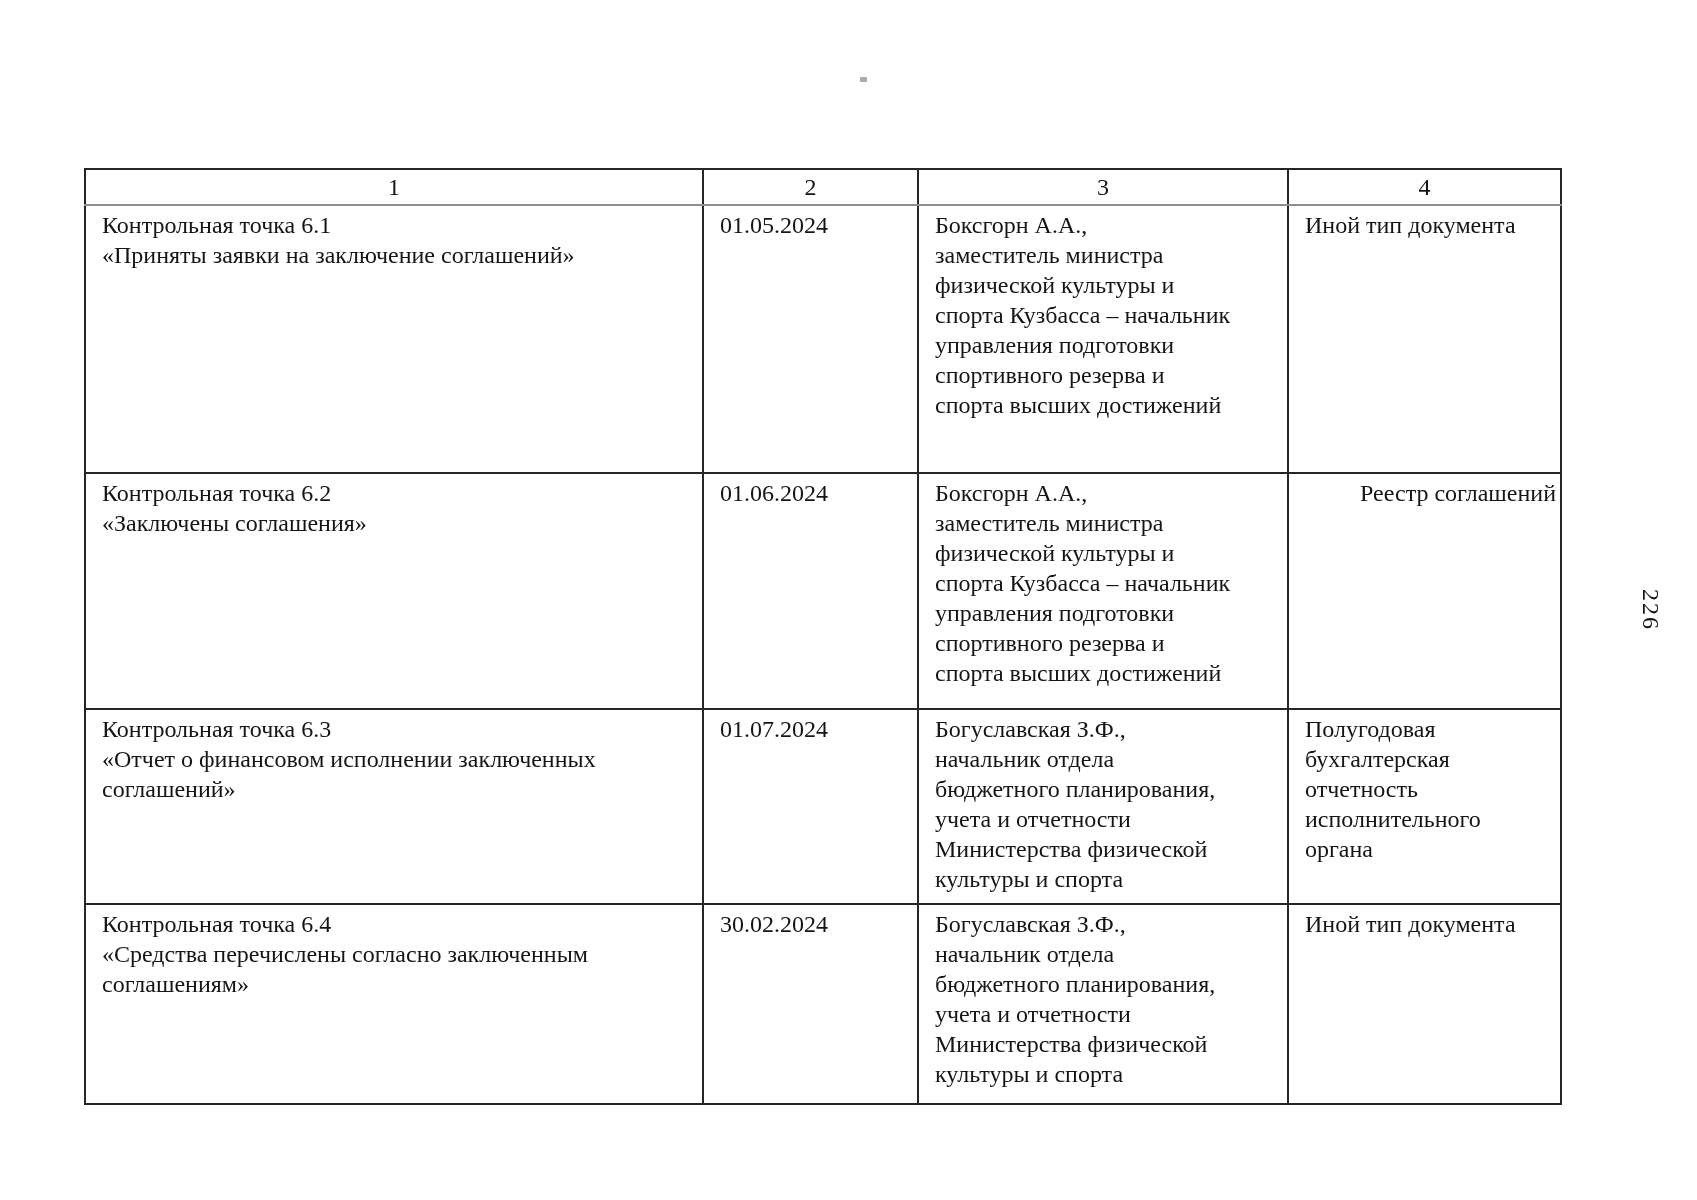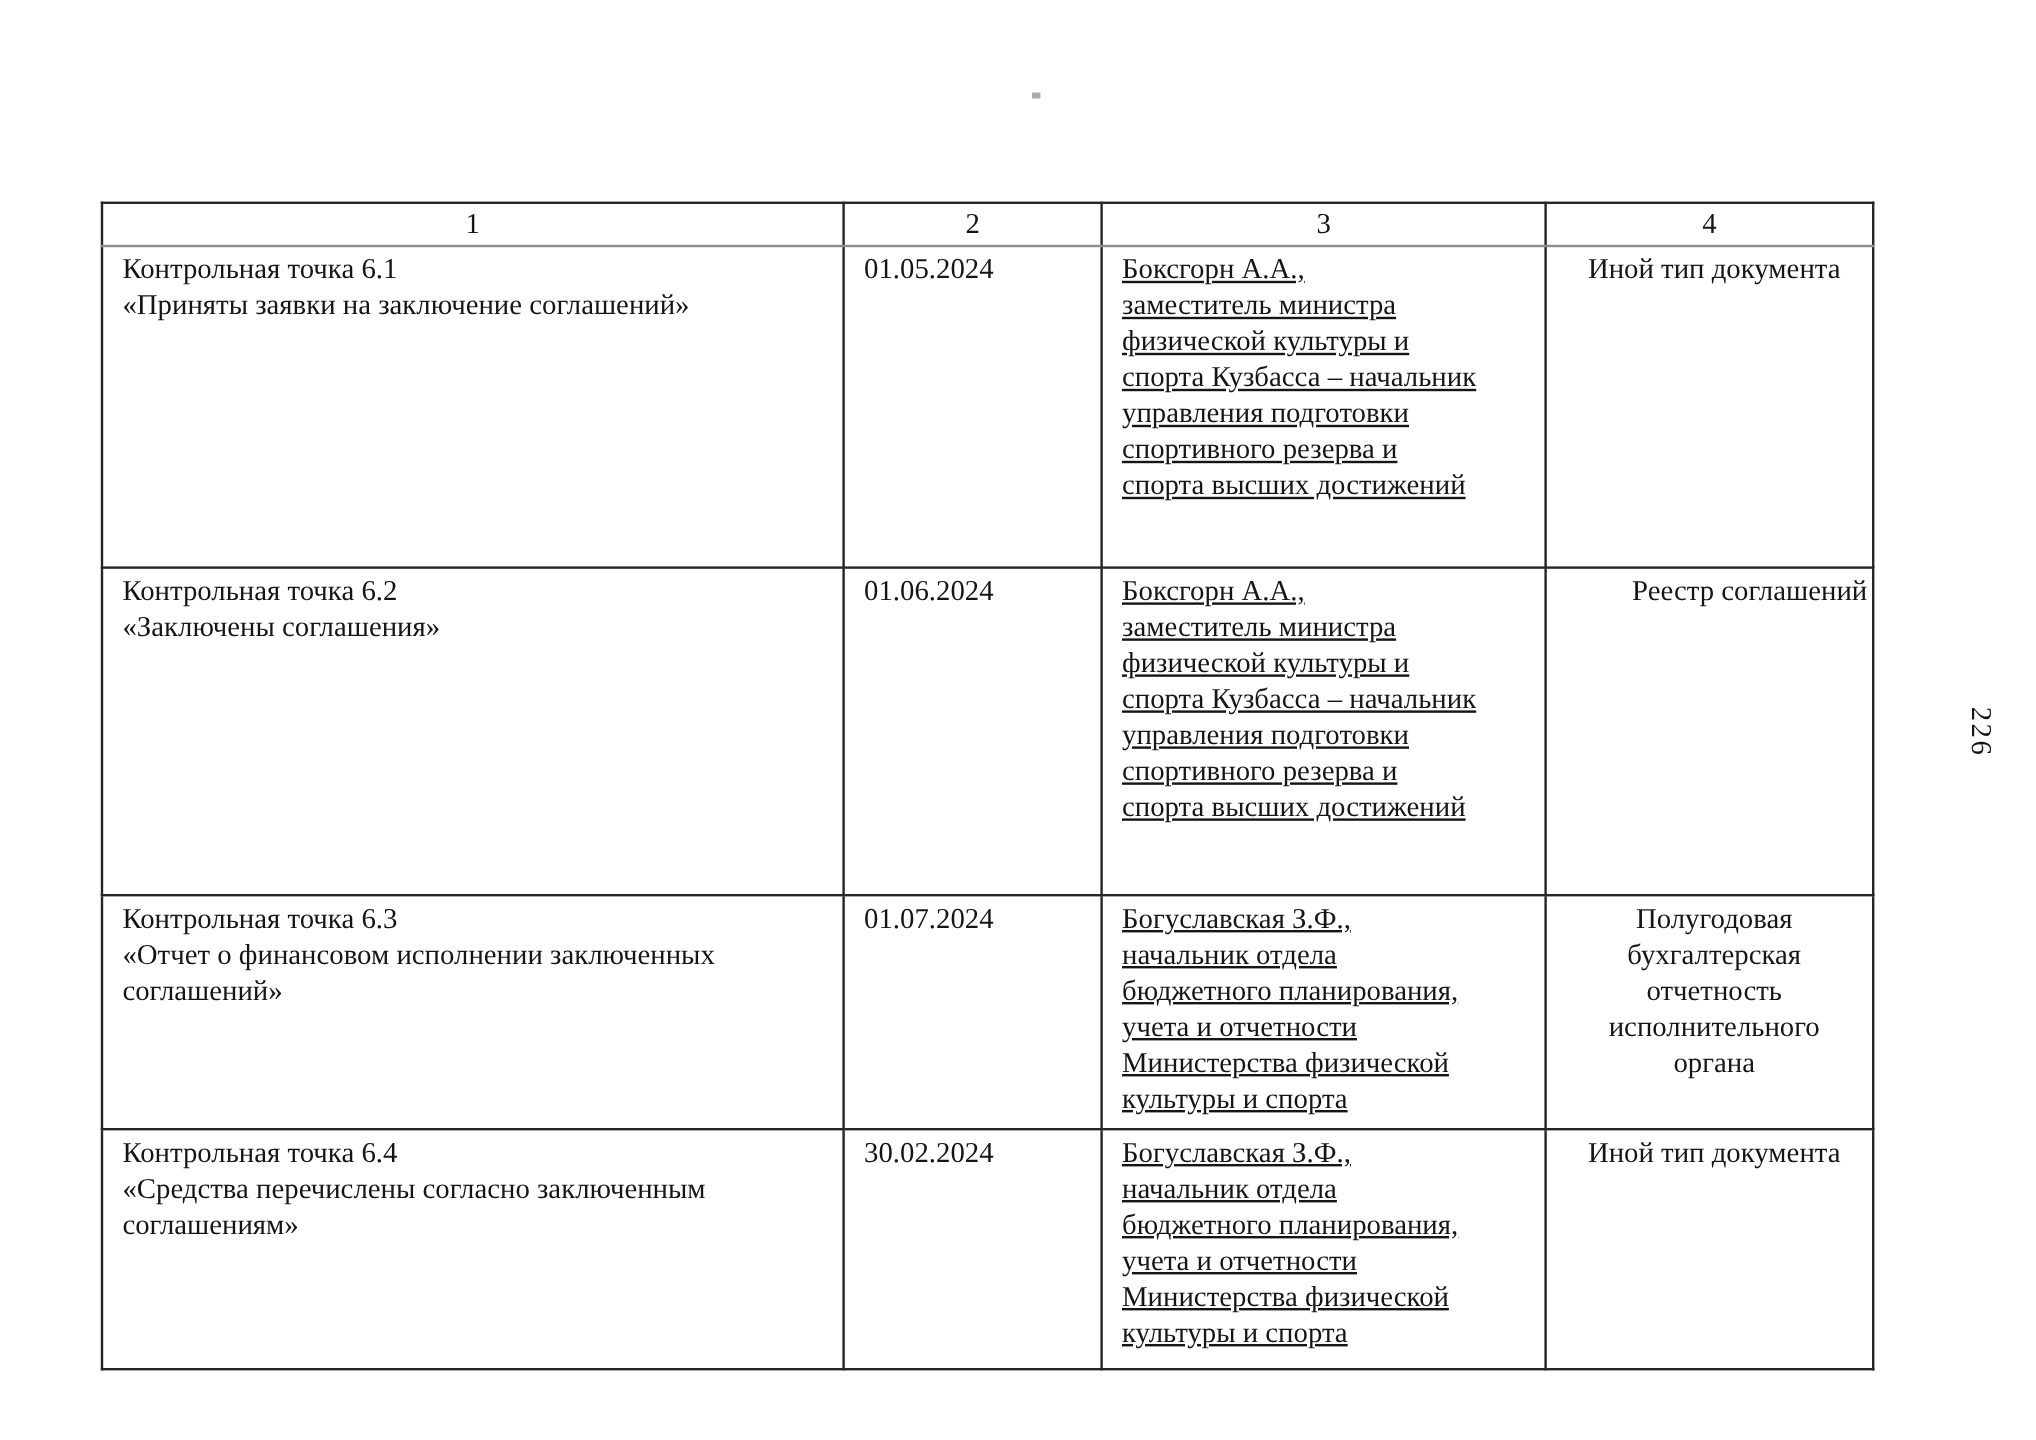--- a/index.html
+++ b/index.html
@@ -58,28 +58,28 @@
 
   table.doc-table thead th {
     height: 34px;
     text-align: center;
     vertical-align: middle;
     padding: 0;
     line-height: 34px;
   }
 
   tr.r0 { height: 268px; }
-  tr.r1 { height: 273px; }
+  tr.r1 { height: 236px; }
   tr.r2 { height: 195px; }
   tr.r3 { height: 200px; }
 
   td.cell-point { padding-left: 16px; padding-right: 14px; }
   td.cell-date  { text-align: left; padding-left: 4px; padding-right: 4px; }
-  td.cell-resp  { padding-left: 18px; padding-right: 4px; text-decoration: underline; }
-  td.cell-doc   { padding-left: 14px; padding-right: 6px; text-align: center; }
+  td.cell-resp  { padding-left: 18px; padding-right: 4px; }
+  td.cell-doc   { padding-left: 14px; padding-right: 6px; }
   td.cell-doc.center { text-align: right; padding-left: 4px; padding-right: 4px; }
 
   .page-number {
     position: absolute;
     top: 610px;
     left: 1650px;
     transform: translate(-50%, -50%) rotate(90deg);
     font-size: 24px;
     letter-spacing: 2px;
     color: #151515;

